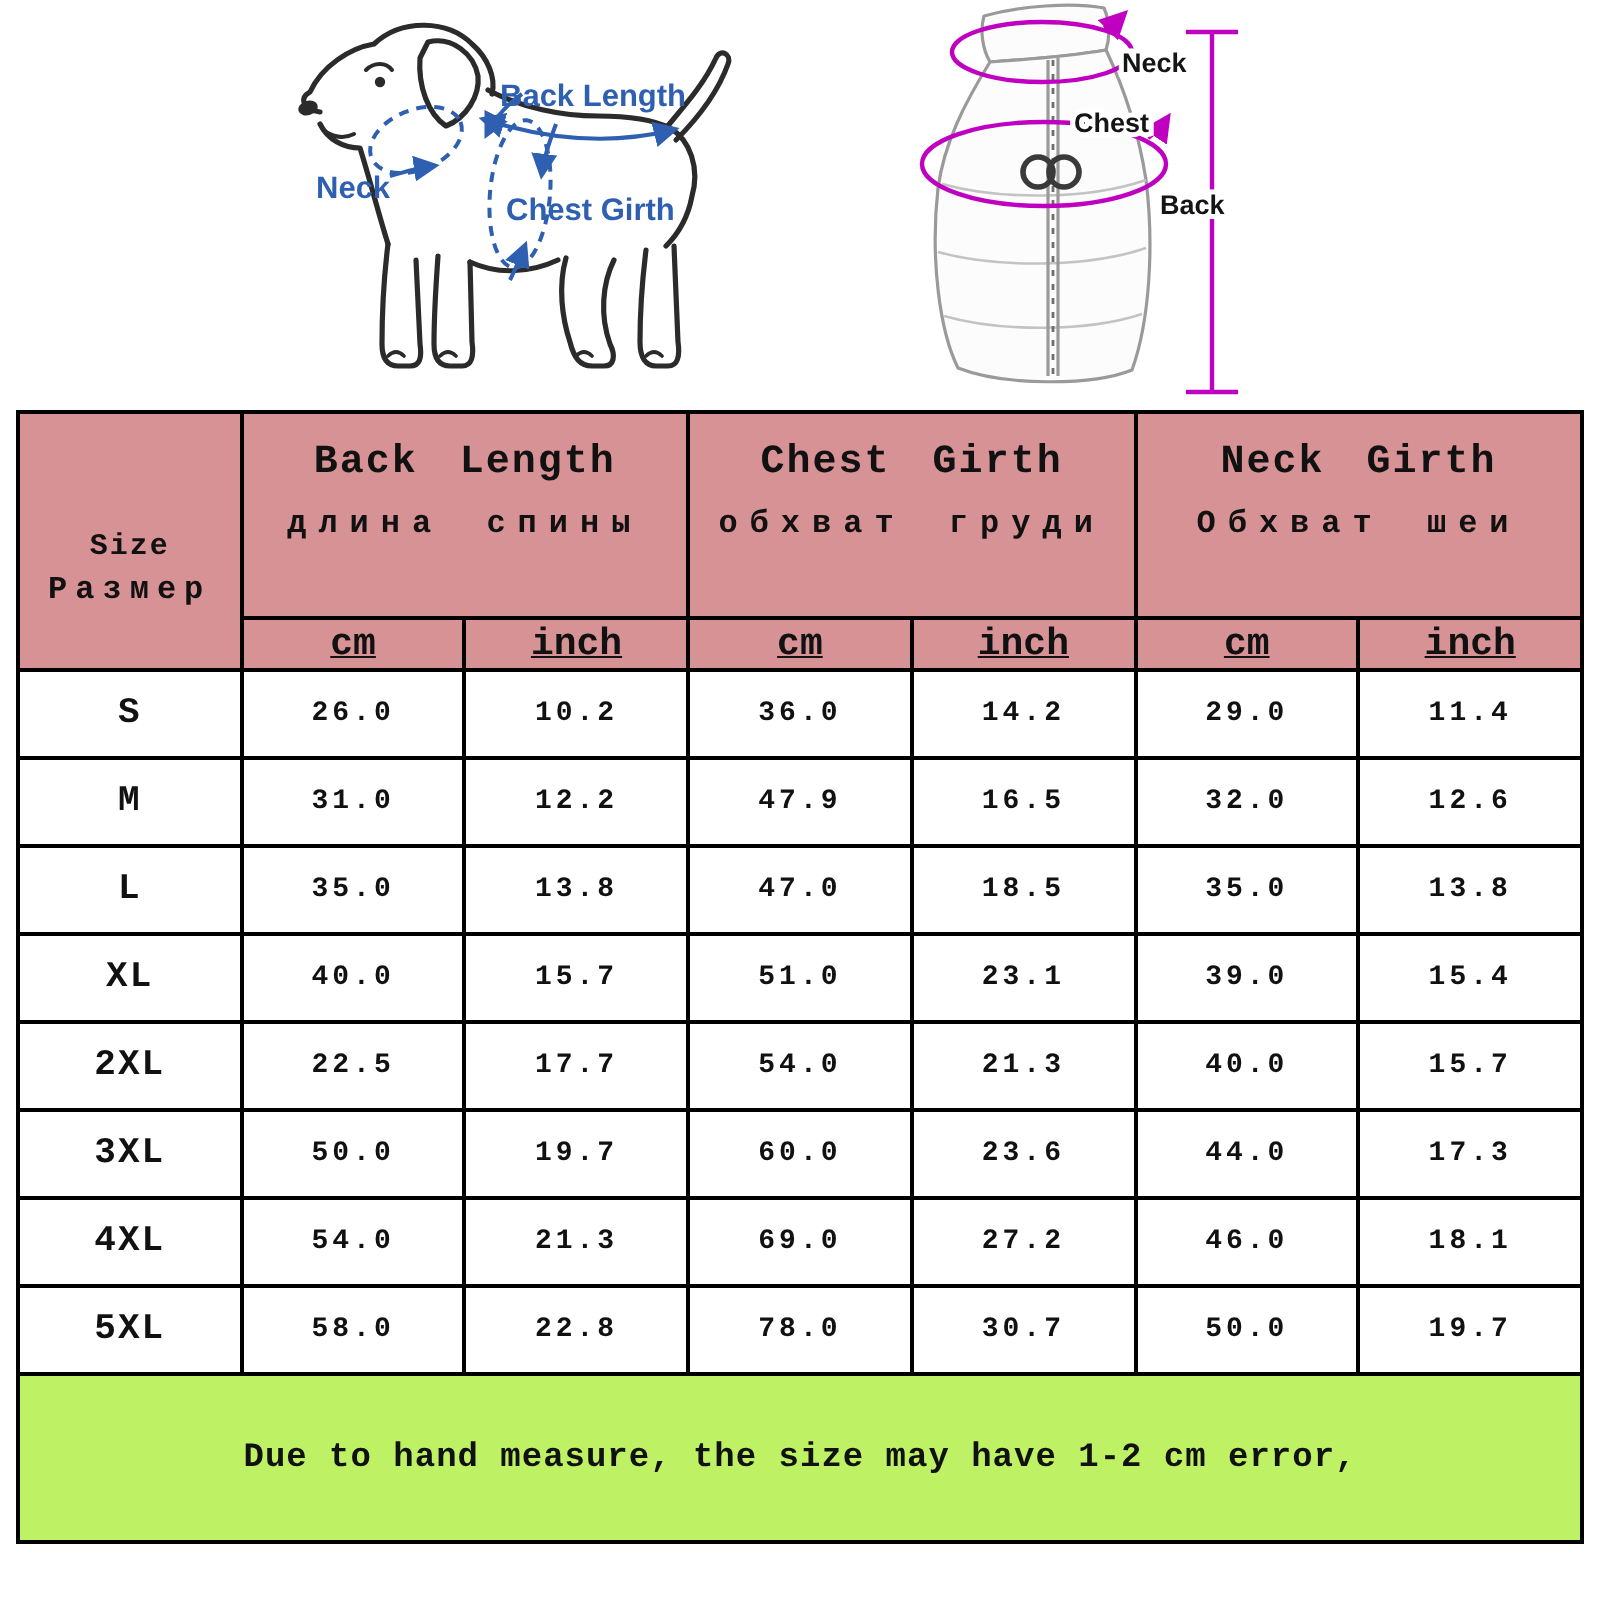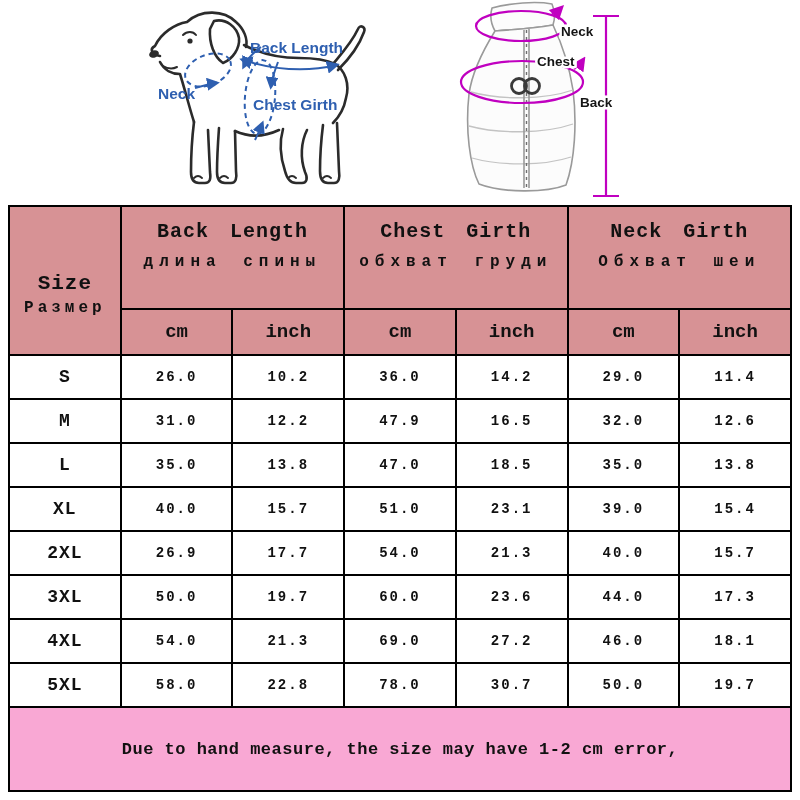--- a/index.html
+++ b/index.html
@@ -18,35 +18,35 @@
 
   
   .sheet{position:absolute;top:205px;left:8px;width:784px;}
   table.size-table{border-collapse:collapse;table-layout:fixed;width:784px;}
   .size-table th,.size-table td{
     border:2px solid #000;text-align:center;vertical-align:middle;
     padding:0;font-weight:600;
   }
   .size-table .hdr{background:#d79295;}
   tr.group-row{height:103px;}
-  tr.unit-row{height:46px;}
+  tr.unit-row{height:26px;text-decoration:underline;}
   tr.data-row{height:44px;background:#fff;}
   th.size-head{vertical-align:middle;}
-  .size-en{font-size:21px;letter-spacing:1px;margin-top:27px;}
+  .size-en{font-size:15px;letter-spacing:1px;margin-top:27px;}
   .size-ru{font-size:16px;letter-spacing:4px;margin-top:4px;}
   th.group-head{vertical-align:top;padding-top:13px;}
   .group-en{font-size:20px;letter-spacing:1px;word-spacing:8px;}
   .group-ru{font-size:16px;letter-spacing:6px;word-spacing:6px;margin-top:10px;}
   .unit-cell{font-size:19px;}
   td.size-cell{font-size:18px;letter-spacing:1px;}
   td.value-cell{font-size:14px;letter-spacing:2px;}
 
   
   .notice{
-    border:2px solid #000;border-top:none;background:#f9a8d4;
+    border:2px solid #000;border-top:none;background:#bef264;
     height:78px;display:flex;flex-direction:column;
     justify-content:space-around;align-items:center;
     padding:2px 0;
     gap:36px;
   }
   .notice-line{font-size:17px;font-weight:600;letter-spacing:0.5px;}
 </style>
 </head>
 <body>
 
@@ -208,21 +208,21 @@
           <td class="size-cell">XL</td>
           <td class="value-cell">40.0</td>
           <td class="value-cell">15.7</td>
           <td class="value-cell">51.0</td>
           <td class="value-cell">23.1</td>
           <td class="value-cell">39.0</td>
           <td class="value-cell">15.4</td>
         </tr>
         <tr class="data-row">
           <td class="size-cell">2XL</td>
-          <td class="value-cell">26.9</td>
+          <td class="value-cell">22.5</td>
           <td class="value-cell">17.7</td>
           <td class="value-cell">54.0</td>
           <td class="value-cell">21.3</td>
           <td class="value-cell">40.0</td>
           <td class="value-cell">15.7</td>
         </tr>
         <tr class="data-row">
           <td class="size-cell">3XL</td>
           <td class="value-cell">50.0</td>
           <td class="value-cell">19.7</td>

